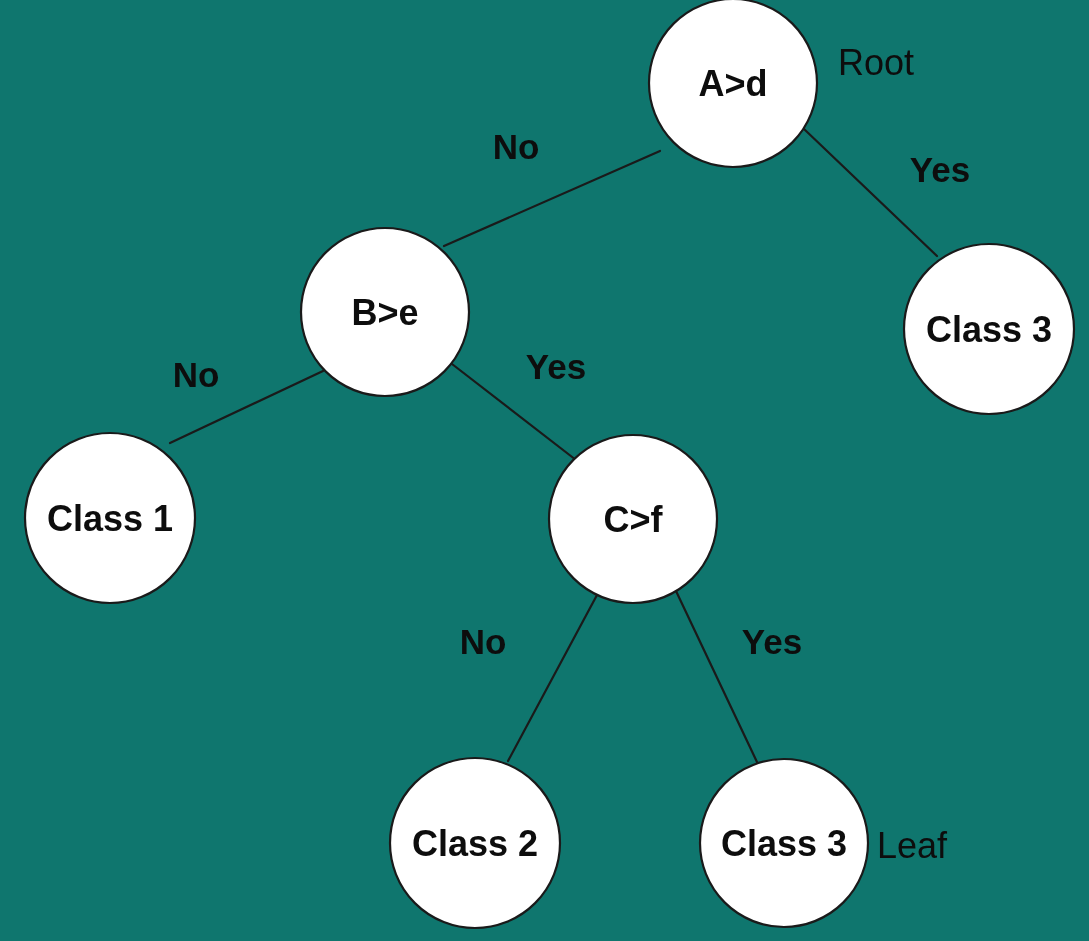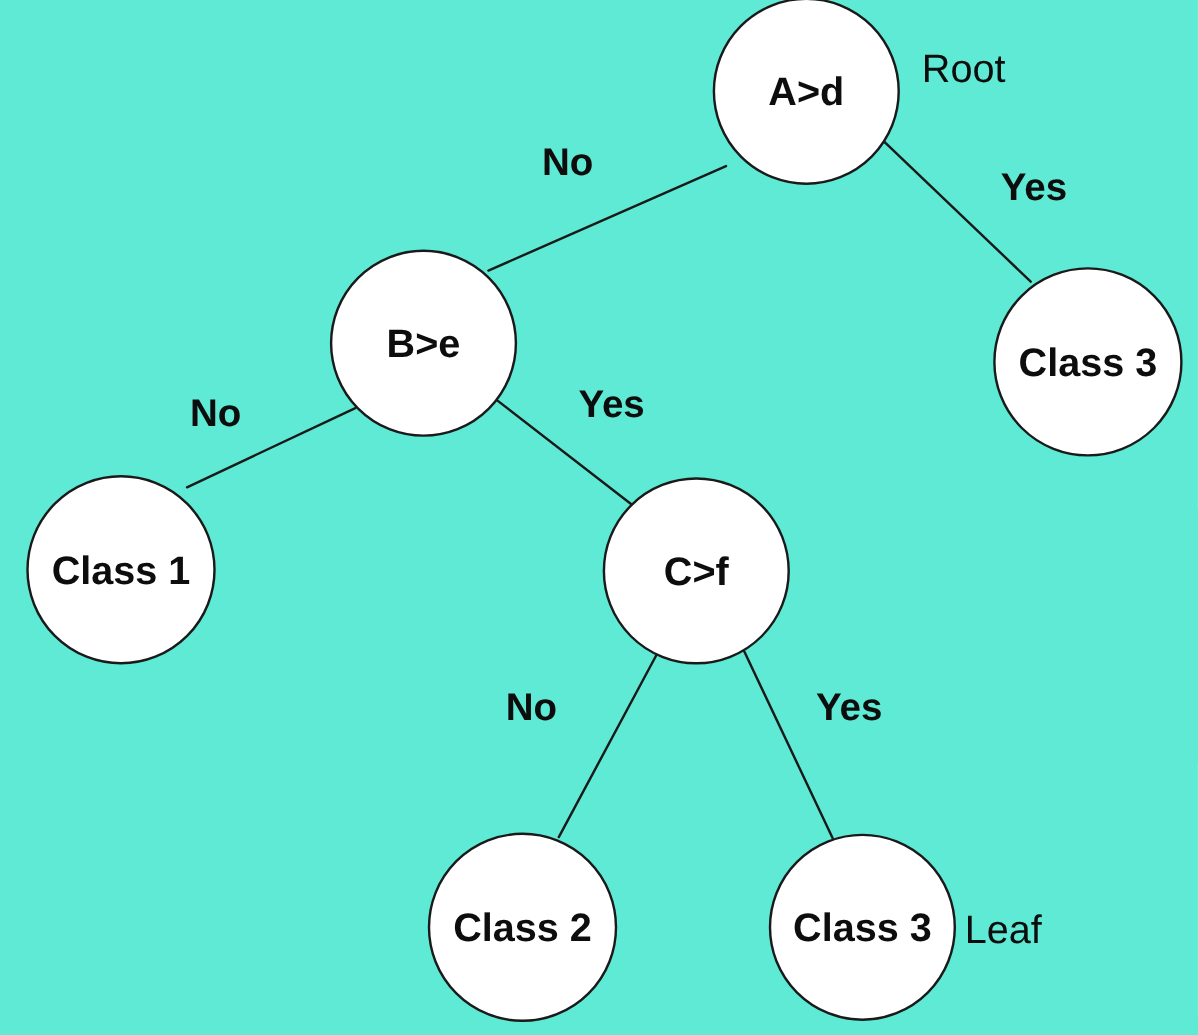--- a/index.html
+++ b/index.html
@@ -8,21 +8,21 @@
     padding: 0;
     background: #ffffff;
   }
   body {
     font-family: "Liberation Sans", sans-serif;
   }
   #diagram-root {
     position: relative;
     width: 1089px;
     height: 941px;
-    background: #5eead4;
+    background: #0f766e;
     overflow: hidden;
   }
   #tree-svg {
     position: absolute;
     top: 0;
     left: 0;
     width: 1089px;
     height: 941px;
     display: block;
   }

